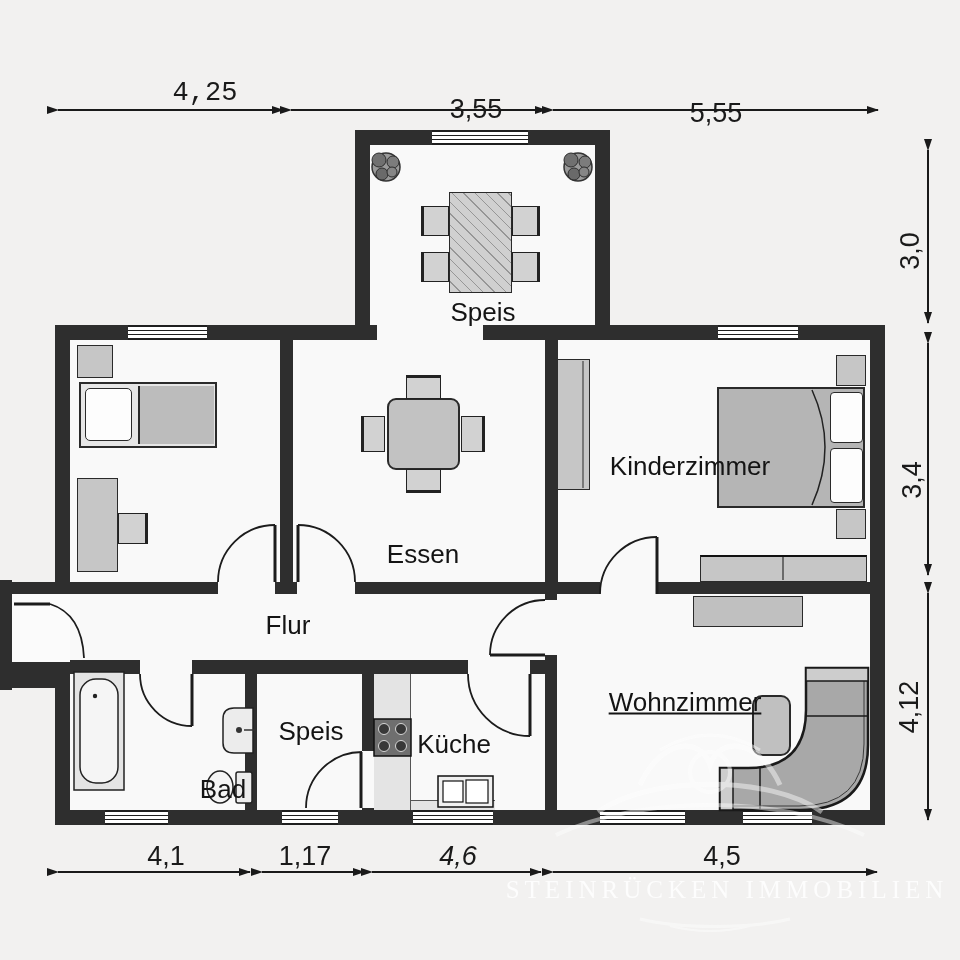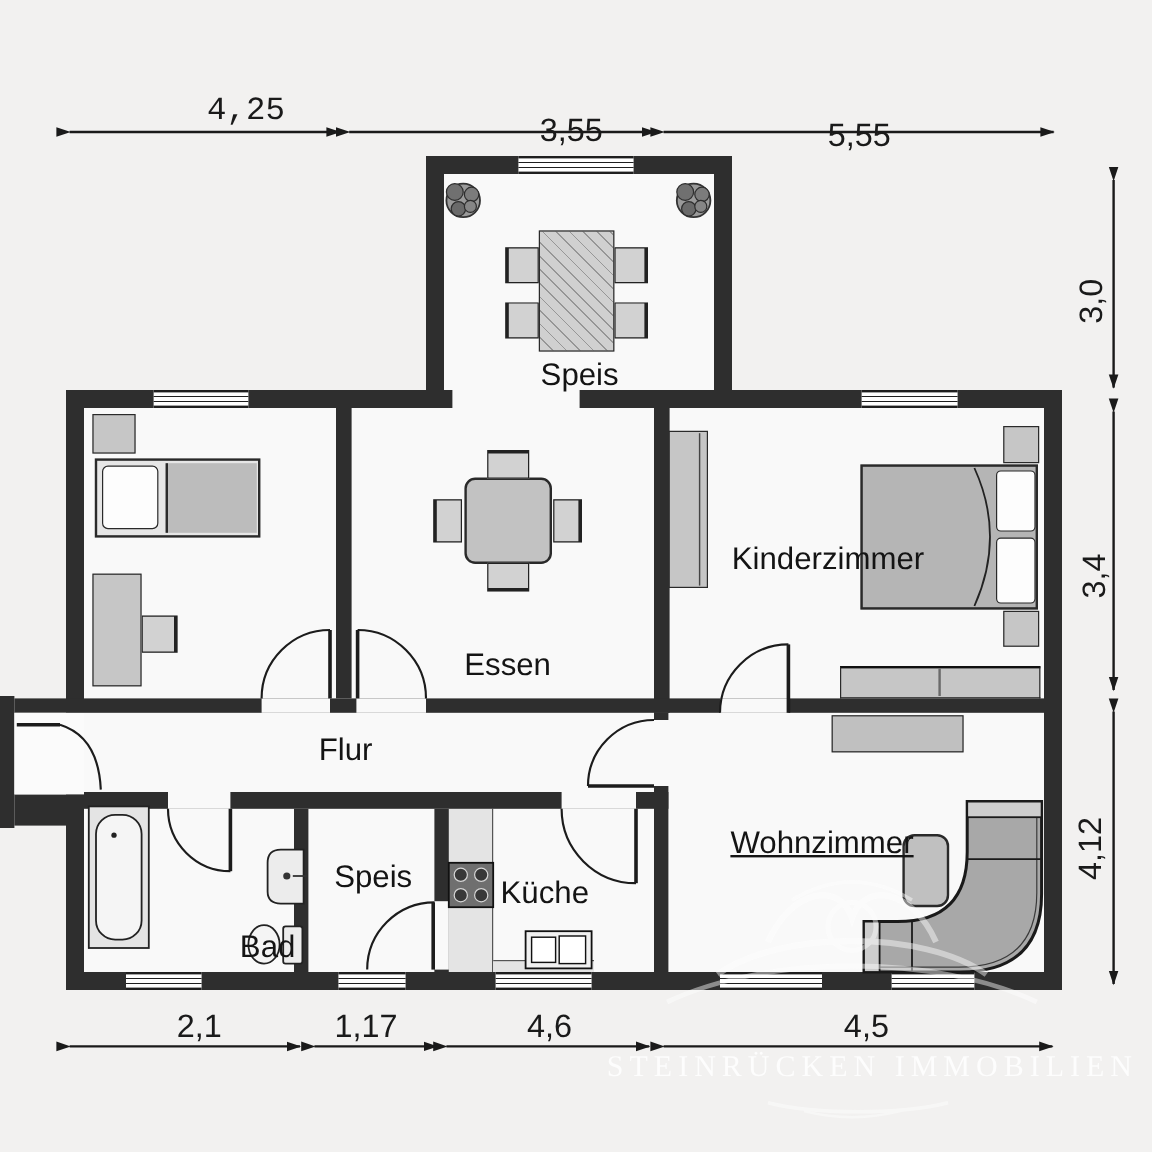--- a/index.html
+++ b/index.html
@@ -221,23 +221,23 @@
   <div class="rlabel" style="left:483px;top:312px;">Speis</div>
   <div class="rlabel" style="left:288px;top:625px;">Flur</div>
   <div class="rlabel" style="left:175px;top:789px;margin-left:48px;">Bad</div>
   <div class="rlabel" style="left:311px;top:731px;">Speis</div>
   <div class="rlabel" style="left:454px;top:744px;">Küche</div>
   <div class="rlabel" style="left:685px;top:702px;text-decoration:underline;">Wohnzimmer</div>
 
   <div class="dlabel" style="left:205px;top:93px;font-family:Liberation Mono, monospace;">4,25</div>
   <div class="dlabel" style="left:476px;top:93px;margin-top:16px;">3,55</div>
   <div class="dlabel" style="left:716px;top:93px;margin-top:20px;">5,55</div>
-  <div class="dlabel" style="left:166px;top:856px;">2,1</div>
+  <div class="dlabel" style="left:166px;top:856px;">4,1</div>
   <div class="dlabel" style="left:305px;top:856px;">1,17</div>
-  <div class="dlabel" style="left:458px;top:856px;">4,6</div>
+  <div class="dlabel" style="left:458px;top:856px;font-style:italic;">4,6</div>
   <div class="dlabel" style="left:722px;top:856px;">4,5</div>
   <div class="dlabel rot" style="left:910px;top:251px;">3,0</div>
   <div class="dlabel rot" style="left:912px;top:480px;">3,4</div>
   <div class="dlabel rot" style="left:909px;top:707px;">4,12</div>
 
   <div class="wm-text" style="left:727px;top:890px;">STEINRÜCKEN IMMOBILIEN</div>
 
 </div>
 
 </body></html>

